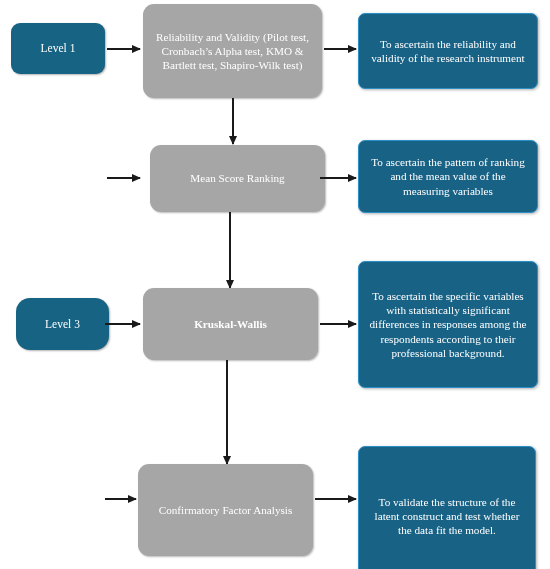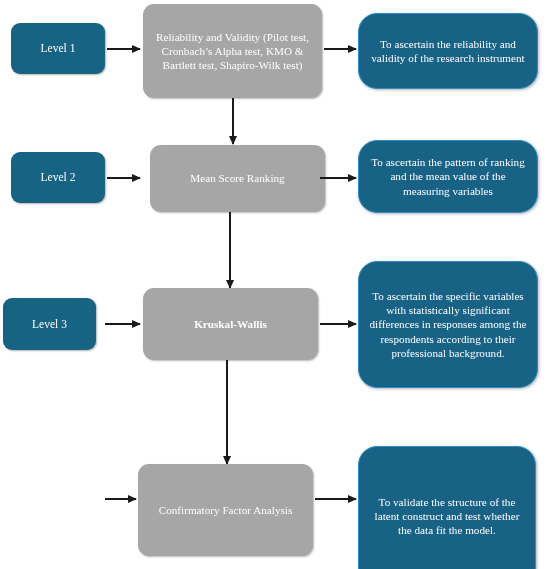--- a/index.html
+++ b/index.html
@@ -36,21 +36,21 @@
     color: #ffffff;
     border-radius: 11px;
     font-size: 11.2px;
     padding: 9px 9px;
     box-shadow: 1px 1px 2px rgba(0,0,0,0.28);
   }
   .box-purpose {
     background: #186286;
     color: #ffffff;
     border: 1.3px solid #2e8fc6;
-    border-radius: 19px;
+    border-radius: 7px;
     font-size: 11.2px;
     padding: 4px 10px;
     box-shadow: 1px 1px 3px rgba(0,0,0,0.30);
   }
   .box span.txt {
     display: block;
     width: 100%;
   }
 
   
@@ -103,39 +103,36 @@
   </div>
 
   <div class="h-arrow" style="left:324px; top:48px; width:32px;"></div>
 
   <div class="box box-purpose" style="left:358px; top:13px; width:180px; height:76px;">
     <span class="txt">To ascertain the reliability and validity of the research instrument</span>
   </div>
 
   <div class="v-arrow" style="left:232px; top:98px; height:46px;"></div>
 
-  <div class="box box-level" style="left:11px; top:152px; width:94px; height:51px;">
-    <span class="txt">Level 2</span>
-  </div>
 
   <div class="h-arrow" style="left:107px; top:177px; width:33px;"></div>
 
   <div class="box box-method" style="left:150px; top:145px; width:175px; height:67px;">
     <span class="txt">Mean Score Ranking</span>
   </div>
 
   <div class="h-arrow" style="left:320px; top:177px; width:36px;"></div>
 
   <div class="box box-purpose" style="left:358px; top:140px; width:180px; height:73px;">
     <span class="txt">To ascertain the pattern of ranking and the mean value of the measuring variables</span>
   </div>
 
   <div class="v-arrow" style="left:229px; top:212px; height:76px;"></div>
 
-  <div class="box box-level" style="left:3px; top:298px; width:93px; height:52px;">
+  <div class="box box-level" style="left:16px; top:298px; width:93px; height:52px;border-radius:14px;">
     <span class="txt">Level 3</span>
   </div>
 
   <div class="h-arrow" style="left:105px; top:323px; width:35px;"></div>
 
   <div class="box box-method" style="left:143px; top:288px; width:175px; height:72px;font-weight:bold;">
     <span class="txt">Kruskal-Wallis</span>
   </div>
 
   <div class="h-arrow" style="left:320px; top:323px; width:36px;"></div>

